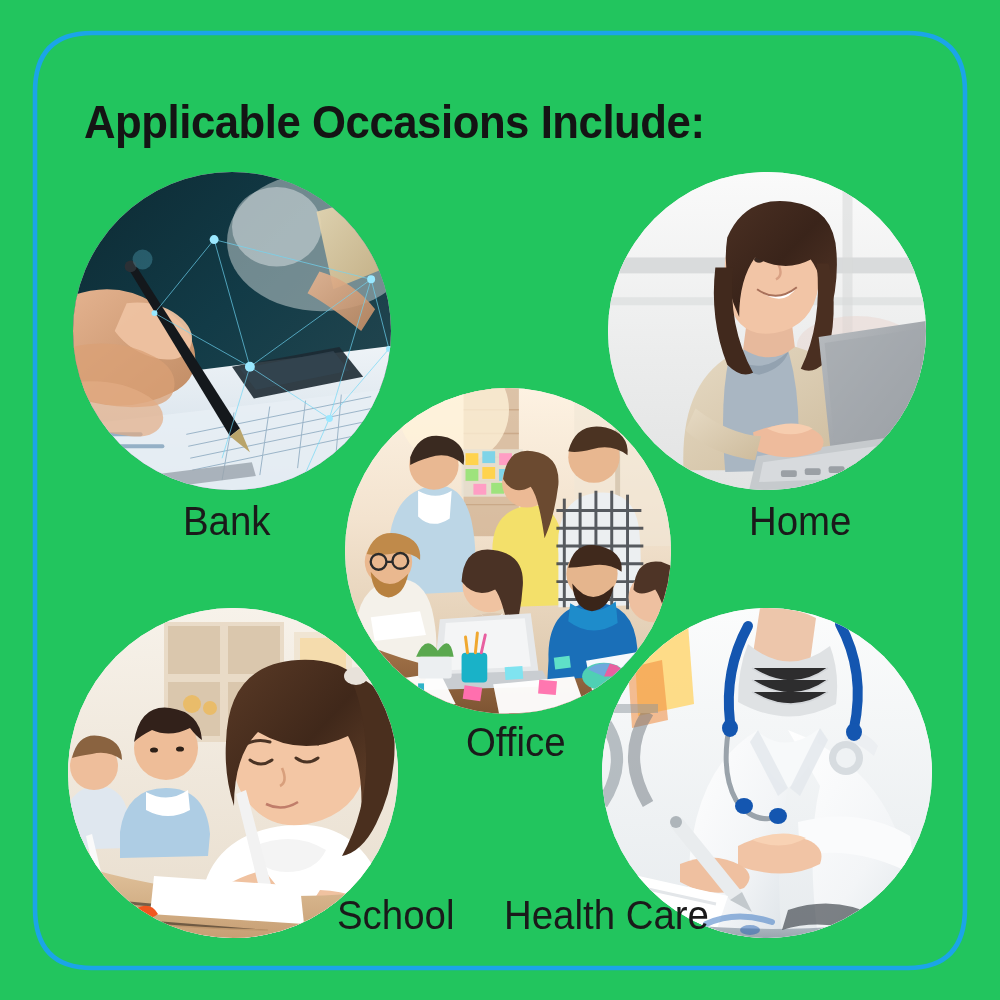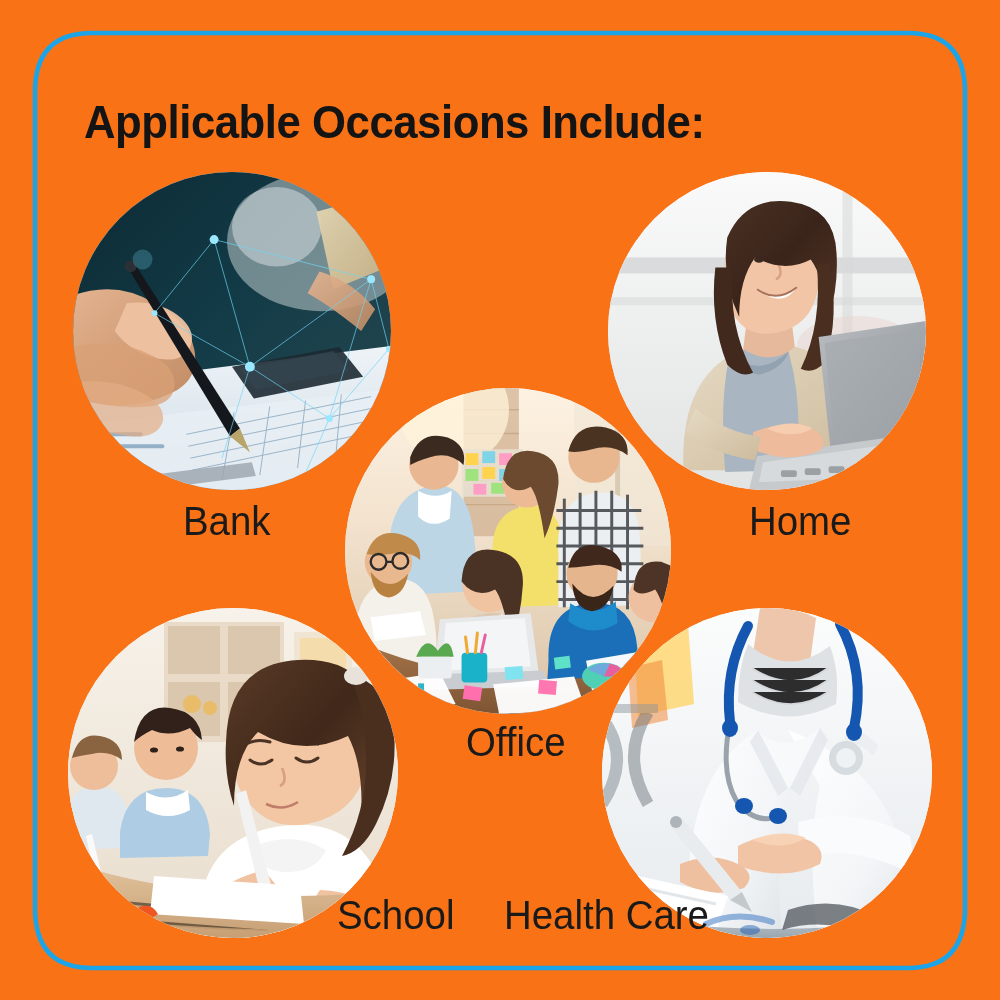--- a/index.html
+++ b/index.html
@@ -3,21 +3,21 @@
 <meta charset="utf-8">
 <title>Applicable Occasions Include</title>
 <style>
   html,body{margin:0;padding:0;}
   body{
     width:1000px;height:1000px;
     background:#ffffff;
     font-family:"Liberation Sans","DejaVu Sans",sans-serif;
     overflow:hidden;
   }
-  #stage{position:relative;width:1000px;height:1000px;background:#f97316;}
+  #stage{position:relative;width:1000px;height:1000px;background:#22c55e;}
 
   
   #frame{position:absolute;left:0;top:0;width:1000px;height:1000px;pointer-events:none;}
 
   
   #title{
     position:absolute;left:84px;top:96px;
     font-size:47px;line-height:52px;
     font-weight:700;color:#141414;
     letter-spacing:-0.5px;

